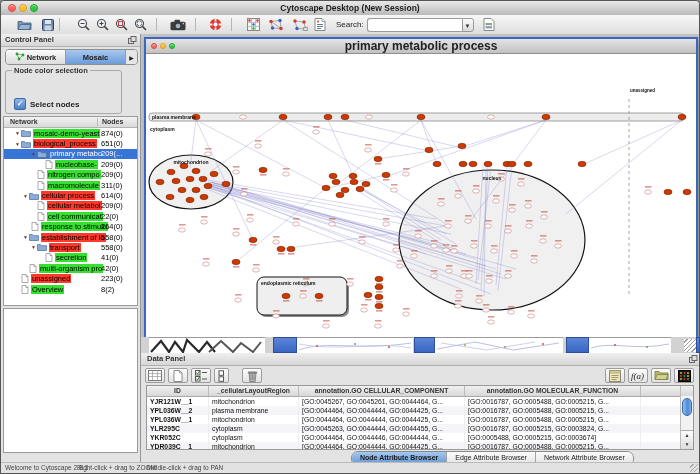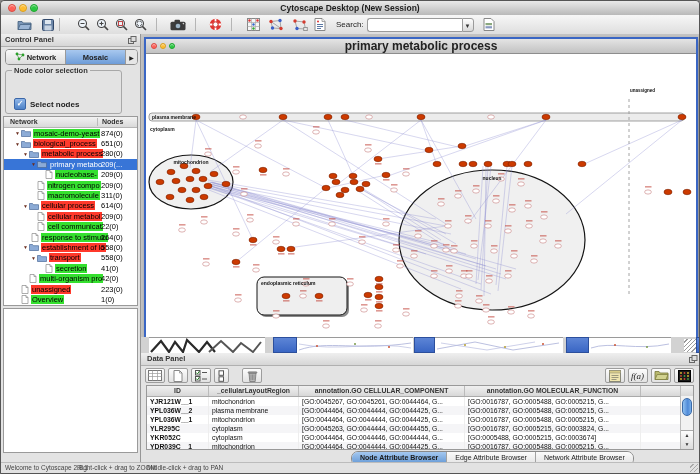--- a/index.html
+++ b/index.html
@@ -289,30 +289,20 @@
           <div class="trow" style="padding-left: 10px;">
             <span class="texp">▼</span>
             <span class="tico">
               <svg width="10" height="8" viewBox="0 0 10 8">
                 <path d="M.5 7.5 V1.5 h3 l1 1.2 h5 V7.5 z" fill="#8cabd6" stroke="#4a6a9a" stroke-width=".7"></path>
               </svg>
             </span>
             <span class="tlbl c-red">biological_process</span>
             <span class="tval">651(0)</span>
           </div>
-          <div class="trow" style="padding-left: 18px;">
-            <span class="texp">▼</span>
-            <span class="tico">
-              <svg width="10" height="8" viewBox="0 0 10 8">
-                <path d="M.5 7.5 V1.5 h3 l1 1.2 h5 V7.5 z" fill="#8cabd6" stroke="#4a6a9a" stroke-width=".7"></path>
-              </svg>
-            </span>
-            <span class="tlbl c-red">metabolic process</span>
-            <span class="tval">280(0)</span>
-          </div>
           <div class="trow sel" style="padding-left: 26px;">
             <span class="texp">▼</span>
             <span class="tico">
               <svg width="10" height="8" viewBox="0 0 10 8">
                 <path d="M.5 7.5 V1.5 h3 l1 1.2 h5 V7.5 z" fill="#8cabd6" stroke="#4a6a9a" stroke-width=".7"></path>
               </svg>
             </span>
             <span class="tlbl c-selected">primary metabo</span>
             <span class="tval">209(...</span>
           </div>
@@ -447,21 +437,21 @@
           </div>
           <div class="trow" style="padding-left: 10px;">
             <span class="texp"></span>
             <span class="tico">
               <svg width="8" height="9" viewBox="0 0 8 9">
                 <path d="M1 .5 h4 L7 2.5 V8.5 H1 z" fill="#fff" stroke="#8a8a8a" stroke-width=".7"></path>
                 <path d="M5 .5 v2 h2" fill="none" stroke="#8a8a8a" stroke-width=".7"></path>
               </svg>
             </span>
             <span class="tlbl c-green">Overview</span>
-            <span class="tval">1(0)</span>
+            <span class="tval">8(2)</span>
           </div>
         </div>
     </div>
     <div class="blankpanel"></div>
   </div>
 
   <div class="workspace">
     <div class="netwin">
       <div class="nw-title">
         <span class="tl r"></span>

